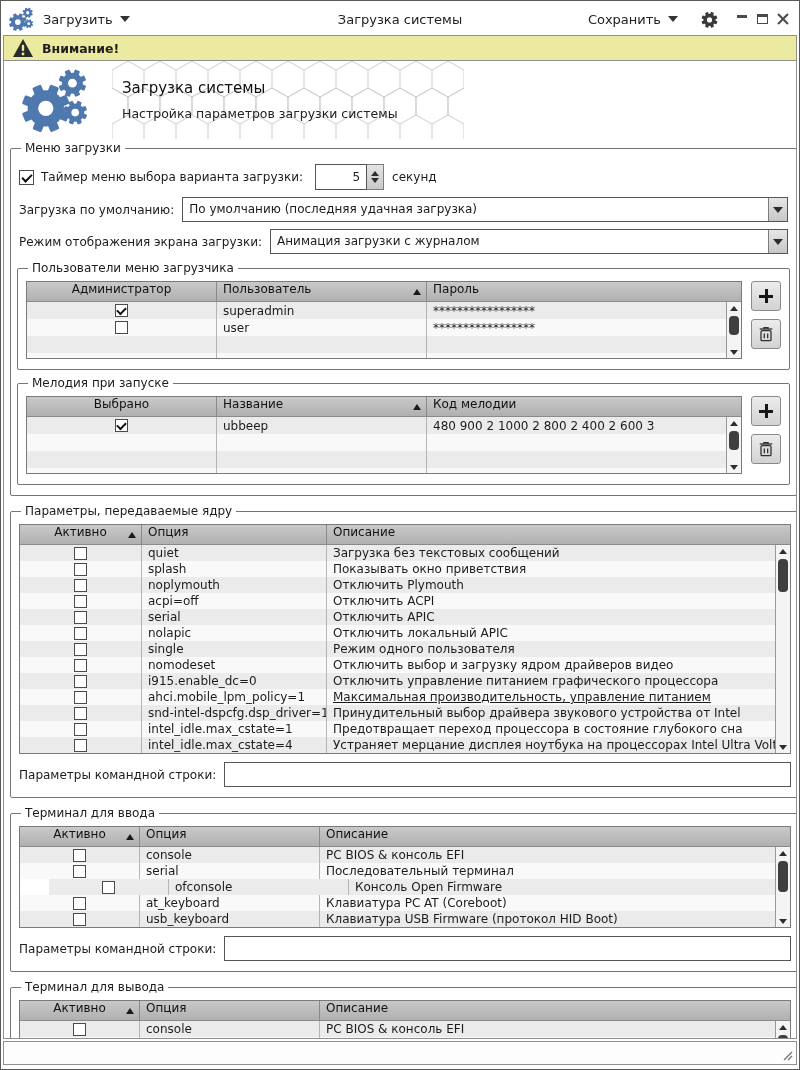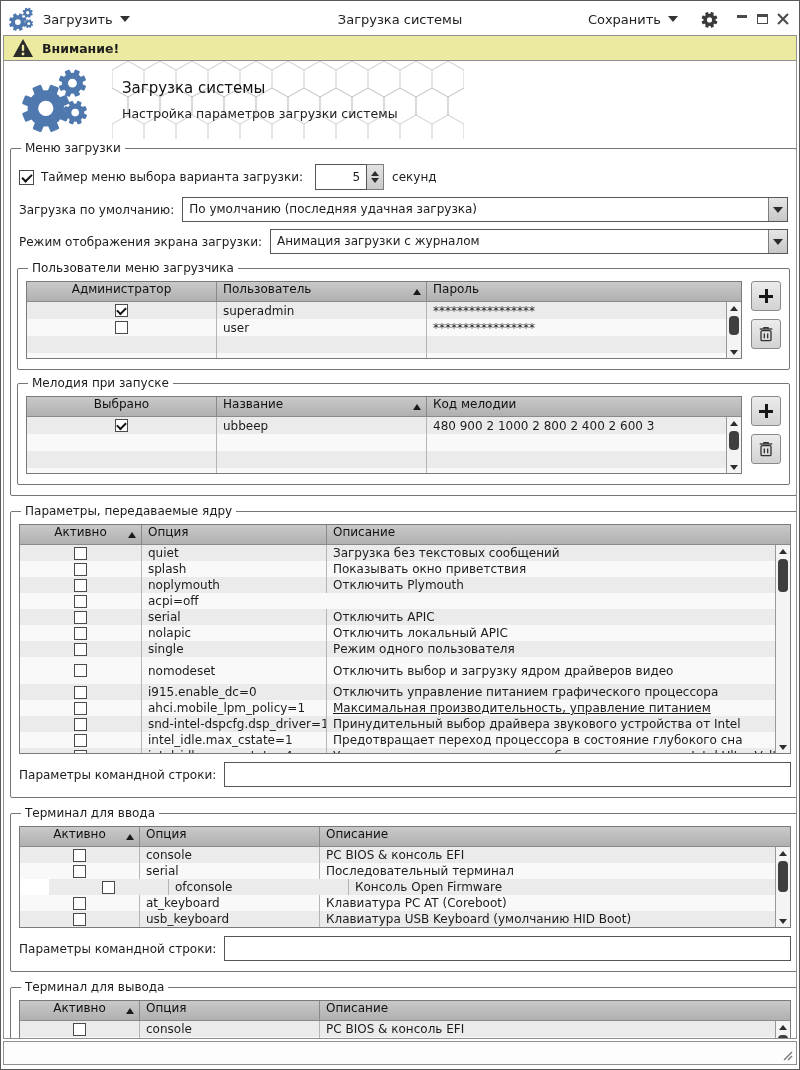--- a/index.html
+++ b/index.html
@@ -466,20 +466,21 @@
                   <div class="cb"></div>
                 </div>
                 <div class="tcell" style="width: 185px;">noplymouth</div>
                 <div class="tcell" style="flex: 1 1 0%;">Отключить Plymouth</div>
               </div>
               <div class="trow even" style="height: 16px; flex: 0 0 auto;">
                 <div class="tcell c-center" style="width: 122px;">
                   <div class="cb"></div>
                 </div>
                 <div class="tcell" style="width: 185px;">acpi=off</div>
+                <div class="tcell" style="flex: 1 1 0%;">Отключить ACPI</div>
               </div>
               <div class="trow odd" style="height: 16px; flex: 0 0 auto;">
                 <div class="tcell c-center" style="width: 122px;">
                   <div class="cb"></div>
                 </div>
                 <div class="tcell" style="width: 185px;">serial</div>
                 <div class="tcell" style="flex: 1 1 0%;">Отключить APIC</div>
               </div>
               <div class="trow even" style="height: 16px; flex: 0 0 auto;">
                 <div class="tcell c-center" style="width: 122px;">
@@ -488,21 +489,21 @@
                 <div class="tcell" style="width: 185px;">nolapic</div>
                 <div class="tcell" style="flex: 1 1 0%;">Отключить локальный APIC</div>
               </div>
               <div class="trow odd" style="height: 16px; flex: 0 0 auto;">
                 <div class="tcell c-center" style="width: 122px;">
                   <div class="cb"></div>
                 </div>
                 <div class="tcell" style="width: 185px;">single</div>
                 <div class="tcell" style="flex: 1 1 0%;">Режим одного пользователя</div>
               </div>
-              <div class="trow even" style="height: 27px; flex: 0 0 auto;">
+              <div class="trow even" style="height: 16px; flex: 0 0 auto;">
                 <div class="tcell c-center" style="width: 122px;">
                   <div class="cb"></div>
                 </div>
                 <div class="tcell" style="width: 185px;">nomodeset</div>
                 <div class="tcell" style="flex: 1 1 0%;">Отключить выбор и загрузку ядром драйверов видео</div>
               </div>
               <div class="trow odd" style="height: 16px; flex: 0 0 auto;">
                 <div class="tcell c-center" style="width: 122px;">
                   <div class="cb"></div>
                 </div>
@@ -600,21 +601,21 @@
                   <div class="cb"></div>
                 </div>
                 <div class="tcell" style="width: 180px;">at_keyboard</div>
                 <div class="tcell" style="flex: 1 1 0%;">Клавиатура PC AT (Coreboot)</div>
               </div>
               <div class="trow odd" style="height: 16px; flex: 0 0 auto;">
                 <div class="tcell c-center" style="width: 120px;">
                   <div class="cb"></div>
                 </div>
                 <div class="tcell" style="width: 180px;">usb_keyboard</div>
-                <div class="tcell" style="flex: 1 1 0%;">Клавиатура USB Keyboard (умолчанию HID Boot)</div>
+                <div class="tcell" style="flex: 1 1 0%;">Клавиатура USB Firmware (протокол HID Boot)</div>
               </div>
               <div class="vscroll">
                 <div class="sarrow">
                   <div class="tri-up"></div>
                 </div>
                 <div class="strack">
                   <div class="sthumb" style="height: 55%; background: rgb(63, 63, 63);"></div>
                 </div>
                 <div class="sarrow">
                   <div class="tri-dn"></div>

